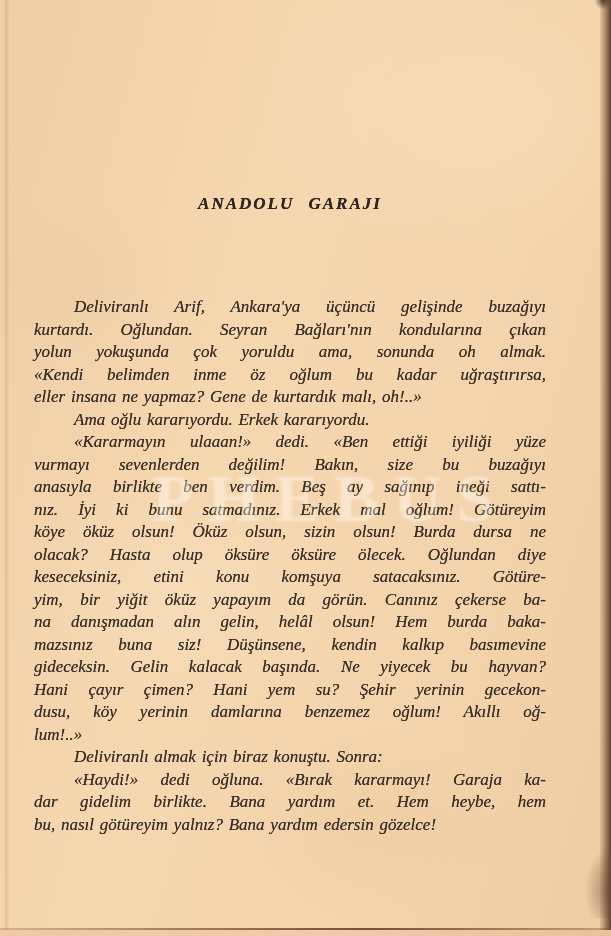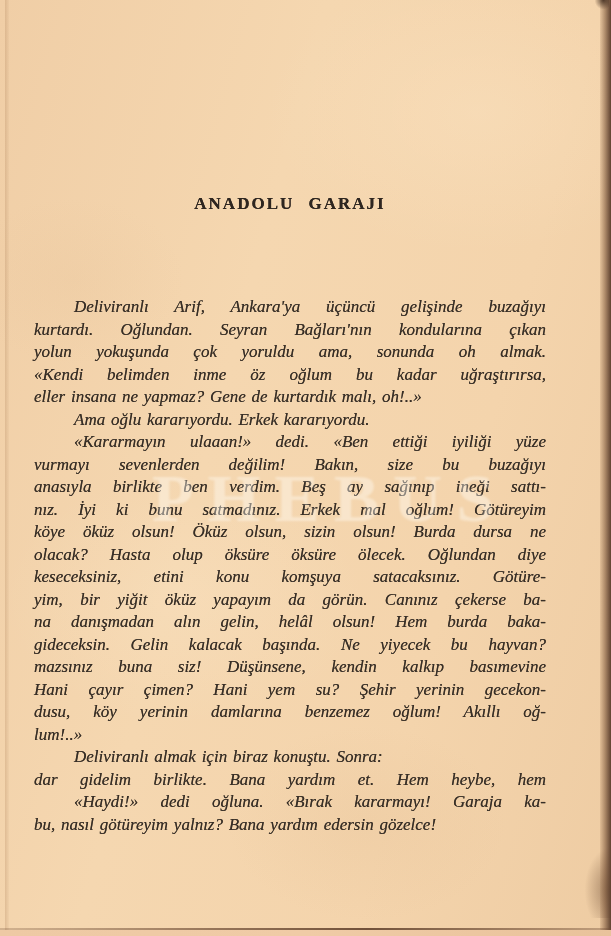--- a/index.html
+++ b/index.html
@@ -53,20 +53,21 @@
     position: absolute;
     top: 194px; left: 34px; width: 512px;
     margin: 0;
     text-align: center;
     font-size: 17px;
     font-weight: bold;
     letter-spacing: 2px;
     word-spacing: 8px;
     color: #2e2620;
     text-shadow: 0 0 .4px #2e2620;
+    font-style: italic;
   }
 
   .watermark {
     position: absolute;
     top: 458px; left: 118px; width: 424px; height: 80px;
     font-size: 68px;
     font-weight: bold;
     letter-spacing: 14px;
     line-height: 80px;
     text-align: center;
@@ -125,34 +126,34 @@
     <p class="para">
       <span class="line indent">«Kararmayın ulaaan!» dedi. «Ben ettiği iyiliği yüze</span>
       <span class="line">vurmayı sevenlerden değilim! Bakın, size bu buzağıyı</span>
       <span class="line">anasıyla birlikte ben verdim. Beş ay sağınıp ineği sattı-</span>
       <span class="line">nız. İyi ki bunu satmadınız. Erkek mal oğlum! Götüreyim</span>
       <span class="line">köye öküz olsun! Öküz olsun, sizin olsun! Burda dursa ne</span>
       <span class="line">olacak? Hasta olup öksüre öksüre ölecek. Oğlundan diye</span>
       <span class="line">keseceksiniz, etini konu komşuya satacaksınız. Götüre-</span>
       <span class="line">yim, bir yiğit öküz yapayım da görün. Canınız çekerse ba-</span>
       <span class="line">na danışmadan alın gelin, helâl olsun! Hem burda baka-</span>
+      <span class="line">mazsınız buna siz! Düşünsene, kendin kalkıp basımevine</span>
       <span class="line">gideceksin. Gelin kalacak başında. Ne yiyecek bu hayvan?</span>
-      <span class="line">mazsınız buna siz! Düşünsene, kendin kalkıp basımevine</span>
       <span class="line">Hani çayır çimen? Hani yem su? Şehir yerinin gecekon-</span>
       <span class="line">dusu, köy yerinin damlarına benzemez oğlum! Akıllı oğ-</span>
       <span class="line end">lum!..»</span>
     </p>
 
     <p class="para">
       <span class="line indent end">Deliviranlı almak için biraz konuştu. Sonra:</span>
     </p>
 
     <p class="para">
+      <span class="line indent">«Haydi!» dedi oğluna. «Bırak kararmayı! Garaja ka-</span>
       <span class="line">dar gidelim birlikte. Bana yardım et. Hem heybe, hem</span>
-      <span class="line indent">«Haydi!» dedi oğluna. «Bırak kararmayı! Garaja ka-</span>
       <span class="line end">bu, nasıl götüreyim yalnız? Bana yardım edersin gözelce!</span>
     </p>
 
   </div>
 
   <div class="corner-smudge"></div>
   <div class="edge-right"></div>
   <div class="edge-right-topnotch"></div>
   <div class="edge-bottom-line"></div>
   <div class="edge-bottom-sliver"></div>

